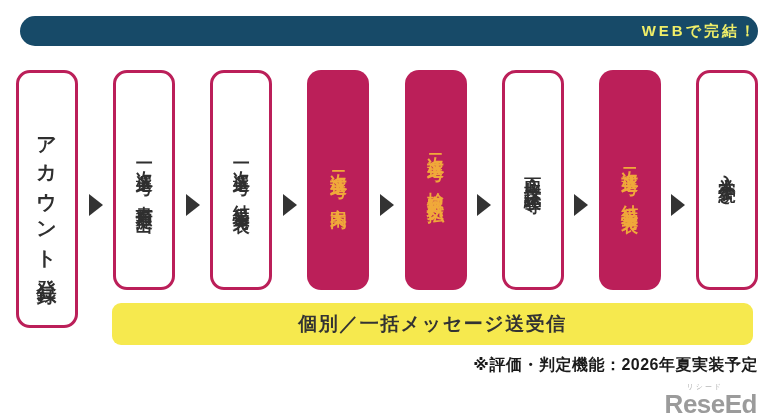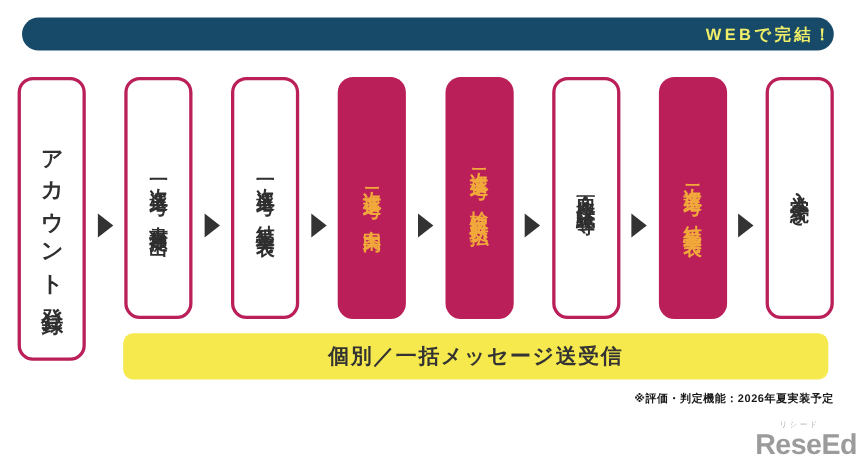--- a/index.html
+++ b/index.html
@@ -43,24 +43,24 @@
   
   .msg-banner{
     position:absolute;left:112px;top:303px;width:641px;height:42px;
     background:var(--yellow,#f6e94e);border-radius:9px;
     display:flex;align-items:center;justify-content:center;
   }
   .msg-banner span{color:#333333;font-size:19px;font-weight:bold;letter-spacing:1.5px;text-align:center;}
   
   .footnote{
     position:absolute;right:22px;top:355px;
-    font-size:10px;font-weight:bold;color:#1a1a1a;letter-spacing:0.5px;
+    font-size:16px;font-weight:bold;color:#1a1a1a;letter-spacing:0.5px;
   }
   
-  .logo{position:absolute;right:1px;top:383px;line-height:1;margin-left:29px;}
+  .logo{position:absolute;right:23px;top:383px;line-height:1;margin-left:29px;}
   .logo .furigana{
     display:block;font-size:7px;color:#b2b2b2;letter-spacing:2px;margin:0 0 1px 22px;
   }
   .logo .logotype{
     font-size:26px;font-weight:800;color:var(--logo-gray,#9b9b9b);letter-spacing:-0.5px;
   }
 </style>
 </head>
 <body>
 

